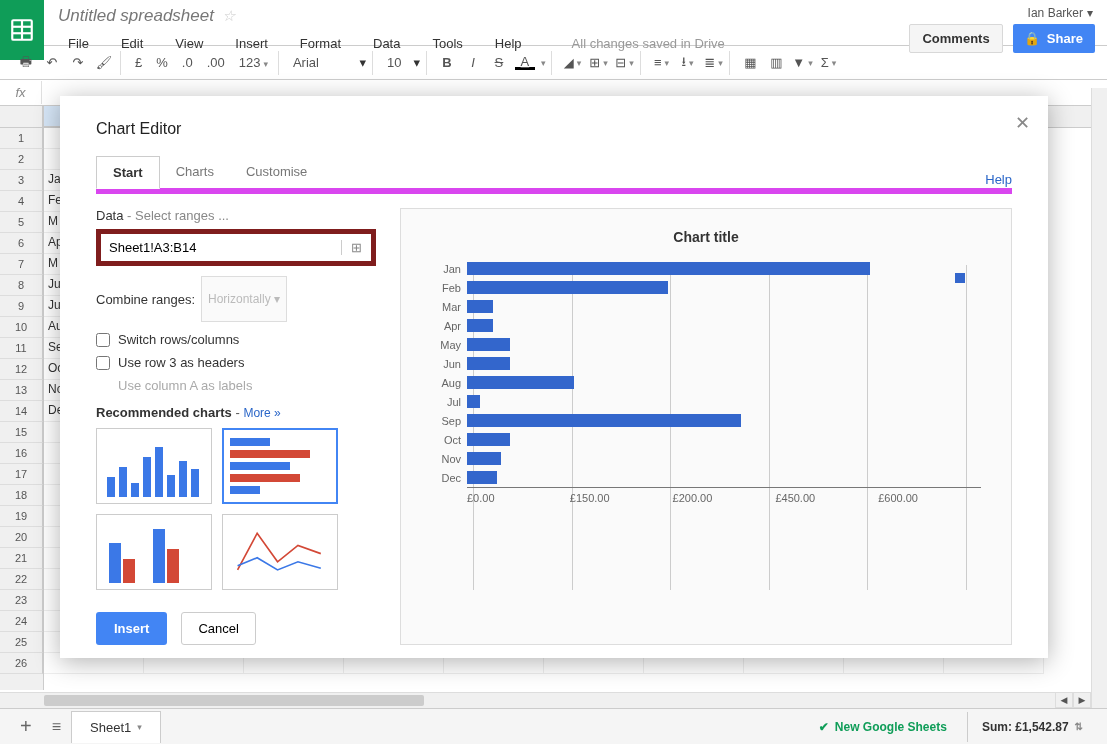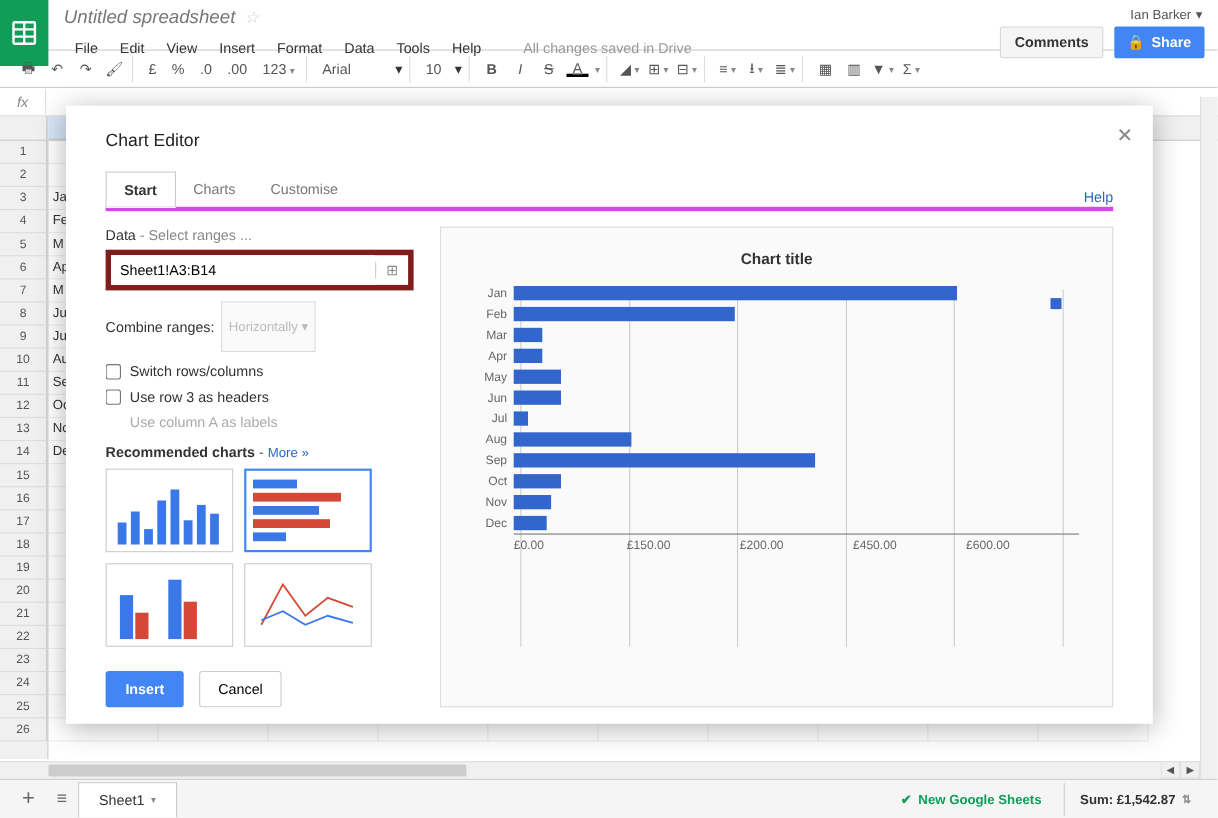--- a/index.html
+++ b/index.html
@@ -3,21 +3,21 @@
 <meta charset="utf-8">
 <style>
 * { box-sizing: border-box; margin: 0; padding: 0; }
 body { font-family: Arial, sans-serif; font-size: 13px; color: #333; width: 1107px; height: 744px; overflow: hidden; position: relative; background: #fff; }
 .header { display: flex; align-items: flex-start; height: 46px; border-bottom: 1px solid #ccc; }
 .logo { width: 44px; height: 60px; background: #0f9d58; display: flex; align-items: center; justify-content: center; }
 .logo svg { width: 26px; height: 26px; }
 .title-area { flex: 1; padding: 6px 14px 0 14px; }
 .doc-title { font-size: 17px; color: #777; font-style: italic; display: flex; align-items: center; gap: 8px; }
 .star { color: #ccc; font-size: 15px; }
-.menus { display: flex; gap: 0; margin-top: 6px; }
+.menus { display: flex; gap: 12px; margin-top: 6px; }
 .menu-item { padding: 4px 10px; font-size: 13px; color: #333; cursor: pointer; }
 .status-text { color: #999; margin-left: 18px; }
 .header-right { display: flex; align-items: center; gap: 10px; padding: 8px 12px; }
 .user-label { font-size: 12px; color: #555; display: flex; align-items: center; gap: 4px; }
 .btn-comments { background: #f5f5f5; border: 1px solid #d8d8d8; padding: 6px 12px; border-radius: 2px; font-size: 13px; color: #333; font-weight: bold; cursor: pointer; }
 .btn-share { background: #4285f4; color: #fff; border: none; padding: 6px 12px; border-radius: 2px; font-size: 13px; font-weight: bold; display: flex; align-items: center; gap: 6px; cursor: pointer; }
 .toolbar { height: 34px; border-bottom: 1px solid #ccc; display: flex; align-items: center; padding: 0 10px; gap: 4px; }
 .tool-group { display: flex; align-items: center; padding: 0 6px; border-right: 1px solid #ddd; height: 24px; gap: 6px; }
 .tool-btn { width: 20px; height: 20px; display: flex; align-items: center; justify-content: center; color: #555; cursor: pointer; font-size: 13px; }
 .tool-text { font-size: 13px; color: #555; padding: 0 4px; cursor: pointer; }
@@ -31,21 +31,21 @@
 .row-num { height: 21px; border-bottom: 1px solid #ddd; font-size: 11px; color: #555; text-align: center; line-height: 21px; border-right: 1px solid #ccc; }
 .cells { flex: 1; position: relative; }
 .col-h { width: 100px; border-right: 1px solid #ddd; text-align: center; font-size: 11px; color: #555; line-height: 22px; border-bottom: 1px solid #ccc; }
 .col-h.sel { background: #d6e6f7; }
 .cell-row { display: flex; height: 21px; }
 .cell { width: 100px; border-right: 1px solid #eee; border-bottom: 1px solid #eee; font-size: 12px; padding: 2px 4px; overflow: hidden; }
 .dialog { position: absolute; top: 96px; left: 60px; width: 988px; height: 562px; background: #fff; box-shadow: 0 4px 24px rgba(0,0,0,0.3); z-index: 100; padding: 24px 36px; }
 .dialog-close { position: absolute; top: 16px; right: 18px; font-size: 18px; color: #888; cursor: pointer; }
 .dialog-title { font-size: 16px; color: #222; margin-bottom: 18px; }
 .help-link { position: absolute; top: 76px; right: 36px; color: #2a66c8; font-size: 13px; cursor: pointer; }
-.tabs { display: flex; border-bottom: 4px solid #d946ef; margin-bottom: 14px; }
+.tabs { display: flex; border-bottom: 6px solid #d946ef; margin-bottom: 14px; }
 .tab { padding: 8px 16px; font-size: 13px; color: #777; cursor: pointer; }
 .tab.active { border: 1px solid #ccc; border-bottom: 1px solid #fff; margin-bottom: -1px; color: #333; font-weight: bold; }
 .dialog-body { display: flex; gap: 24px; }
 .left-panel { width: 280px; }
 .data-label { font-size: 13px; margin-bottom: 6px; }
 .data-label .muted { color: #888; }
 .range-input-wrap { display: flex; border: 5px solid #7f1d1d; margin-bottom: 10px; align-items: center; }
 .range-input { flex: 1; border: none; padding: 6px 8px; font-size: 13px; outline: none; }
 .range-btn { width: 30px; border-left: 1px solid #ccc; display: flex; align-items: center; justify-content: center; color: #888; cursor: pointer; }
 .combine-row { display: flex; align-items: center; gap: 6px; margin-bottom: 10px; font-size: 13px; }
@@ -667,29 +667,29 @@
               <div class="chart-bar-fill" style="width: 8.33333%;"></div>
             </div>
           </div>
           <div class="chart-bar-row">
             <div class="chart-bar-label">Jun</div>
             <div class="chart-bar-track">
               <div class="chart-bar-fill" style="width: 8.33333%;"></div>
             </div>
           </div>
           <div class="chart-bar-row">
+            <div class="chart-bar-label">Aug</div>
+            <div class="chart-bar-track">
+              <div class="chart-bar-fill" style="width: 20.8333%;"></div>
+            </div>
+          </div>
+          <div class="chart-bar-row">
             <div class="chart-bar-label">Jul</div>
             <div class="chart-bar-track">
               <div class="chart-bar-fill" style="width: 2.5%;"></div>
-            </div>
-          </div>
-          <div class="chart-bar-row">
-            <div class="chart-bar-label">Aug</div>
-            <div class="chart-bar-track">
-              <div class="chart-bar-fill" style="width: 20.8333%;"></div>
             </div>
           </div>
           <div class="chart-bar-row">
             <div class="chart-bar-label">Sep</div>
             <div class="chart-bar-track">
               <div class="chart-bar-fill" style="width: 53.3333%;"></div>
             </div>
           </div>
           <div class="chart-bar-row">
             <div class="chart-bar-label">Oct</div>

